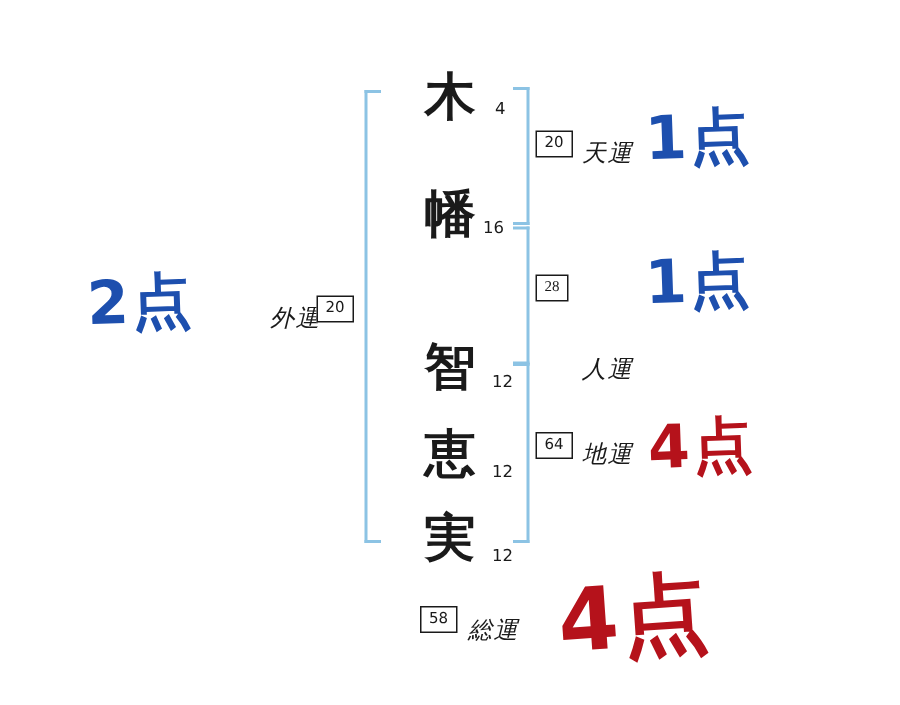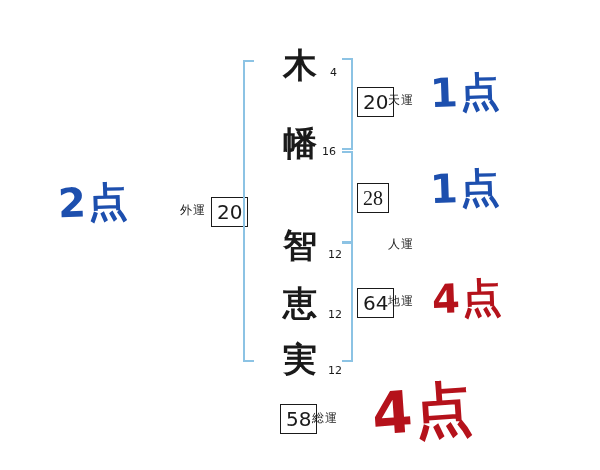--- a/index.html
+++ b/index.html
@@ -26,30 +26,31 @@
   .strokes{
     position:absolute;
     font-size:11px;
     color:#1a1a1a;
   }
   
   .numbox{
     position:absolute;
     border:1.5px solid #1a1a1a;
     background:#fff;
-    font-size:20px;
+    font-size:10px;
     color:#1a1a1a;
     padding:2px 5px;
     line-height:1.2;
   }
   .small-label{
     position:absolute;
-    font-size:12px;
+    font-size:16px;
     color:#1a1a1a;
     letter-spacing:1px;
+    font-style:italic;
   }
   
   .bracket{
     position:absolute;
     border-color:#8cc3e4;
     border-style:solid;
   }
   .bracket.left{
     border-width:2px 0 2px 2px;
     width:9px;

